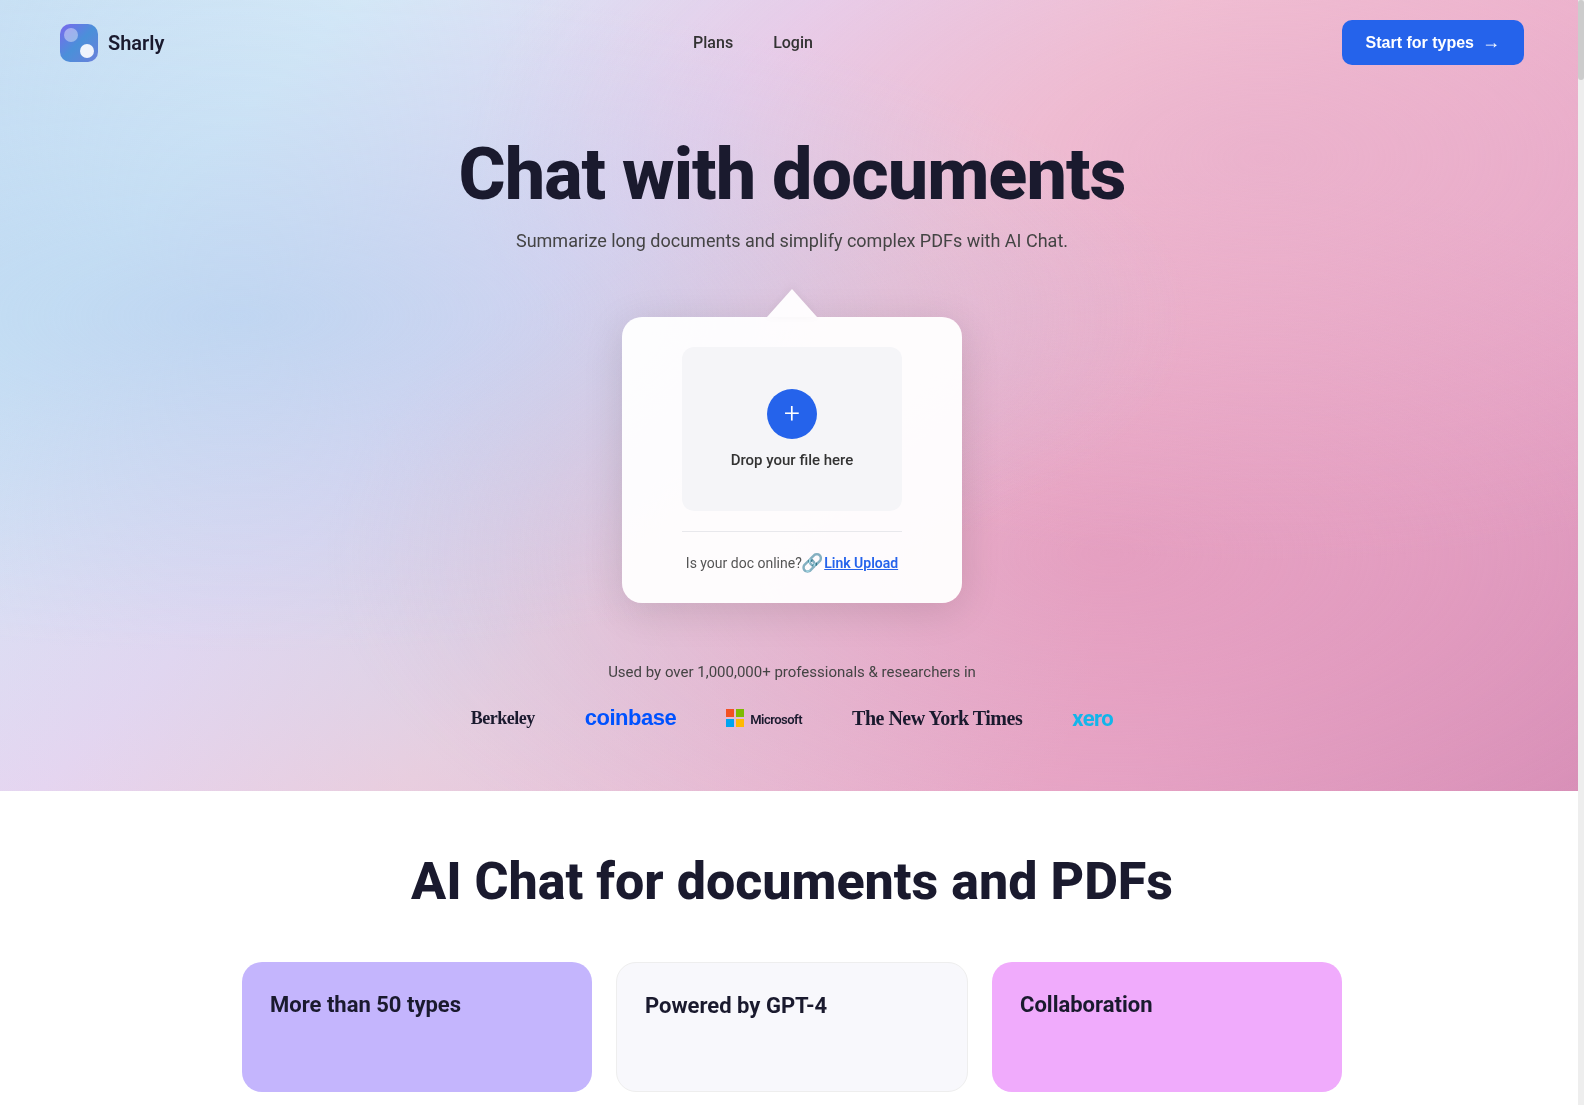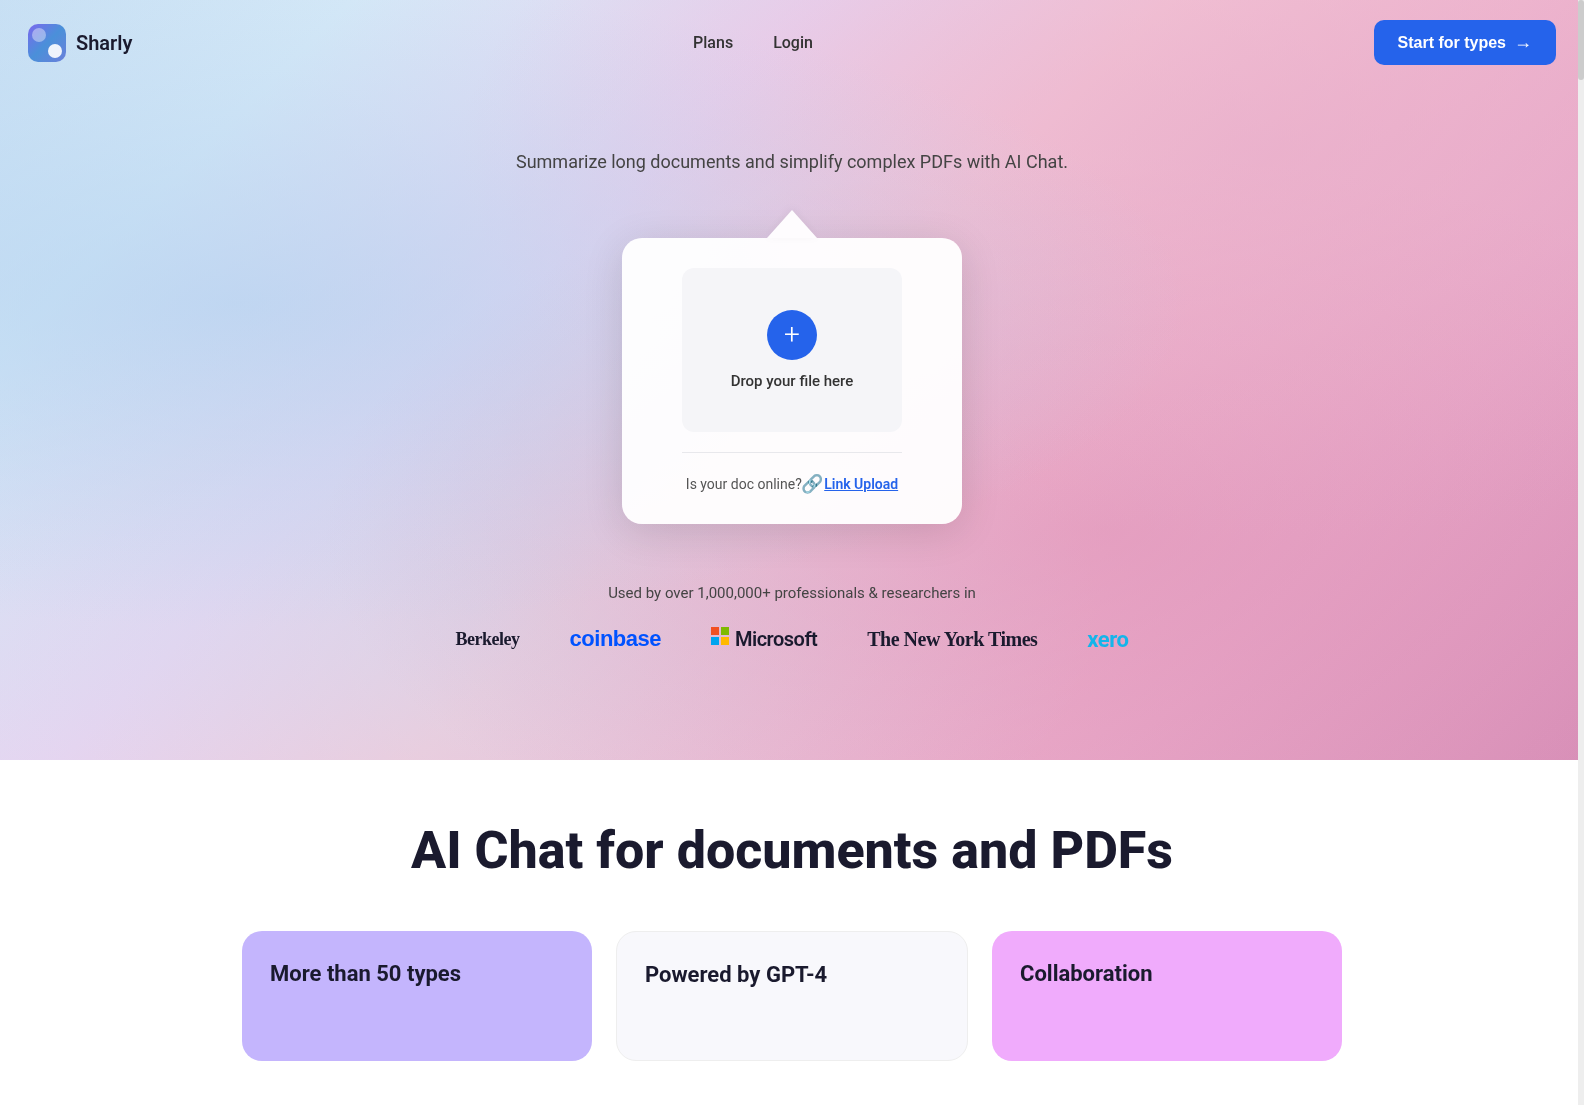--- a/index.html
+++ b/index.html
@@ -36,21 +36,21 @@
         radial-gradient(ellipse at 30% 80%, rgba(200, 220, 240, 0.5) 0%, transparent 40%);
     }
 
     
     .navbar {
       position: relative;
       z-index: 10;
       display: flex;
       align-items: center;
       justify-content: space-between;
-      padding: 20px 28px;
+      padding: 20px 60px;
     }
 
     .logo-area {
       display: flex;
       align-items: center;
       gap: 10px;
     }
 
     .logo-icon {
       width: 38px;
@@ -290,23 +290,23 @@
 
     .brand-logo.coinbase {
       font-family: -apple-system, sans-serif;
       font-weight: 600;
       font-size: 22px;
       color: #0052ff;
     }
 
     .brand-logo.microsoft {
       display: flex;
-      align-items: flex-start;
+      align-items: flex-end;
       gap: 6px;
-      font-size: 20px;
+      font-size: 13px;
       font-weight: 600;
     }
 
     .ms-grid {
       display: grid;
       grid-template-columns: 8px 8px;
       grid-template-rows: 8px 8px;
       gap: 2px;
     }
 
@@ -412,20 +412,21 @@
       <a class="nav-link">Login</a>
     </div>
 
     <button class="start-btn">
       <span>Start for types</span>
       <span class="arrow">→</span>
     </button>
   </nav>
 
   <div class="hero-content">
+    <h1 class="hero-title">Chat with documents</h1>
     <p class="hero-subtitle">Summarize long documents and simplify complex PDFs with AI Chat.</p>
 
     <div class="upload-card-wrapper">
       <div class="card-pointer"></div>
       <div class="upload-card">
         <div class="drop-zone">
           <div class="plus-circle">+</div>
           <span class="drop-text">Drop your file here</span>
         </div>
         <div class="divider-row"></div>

